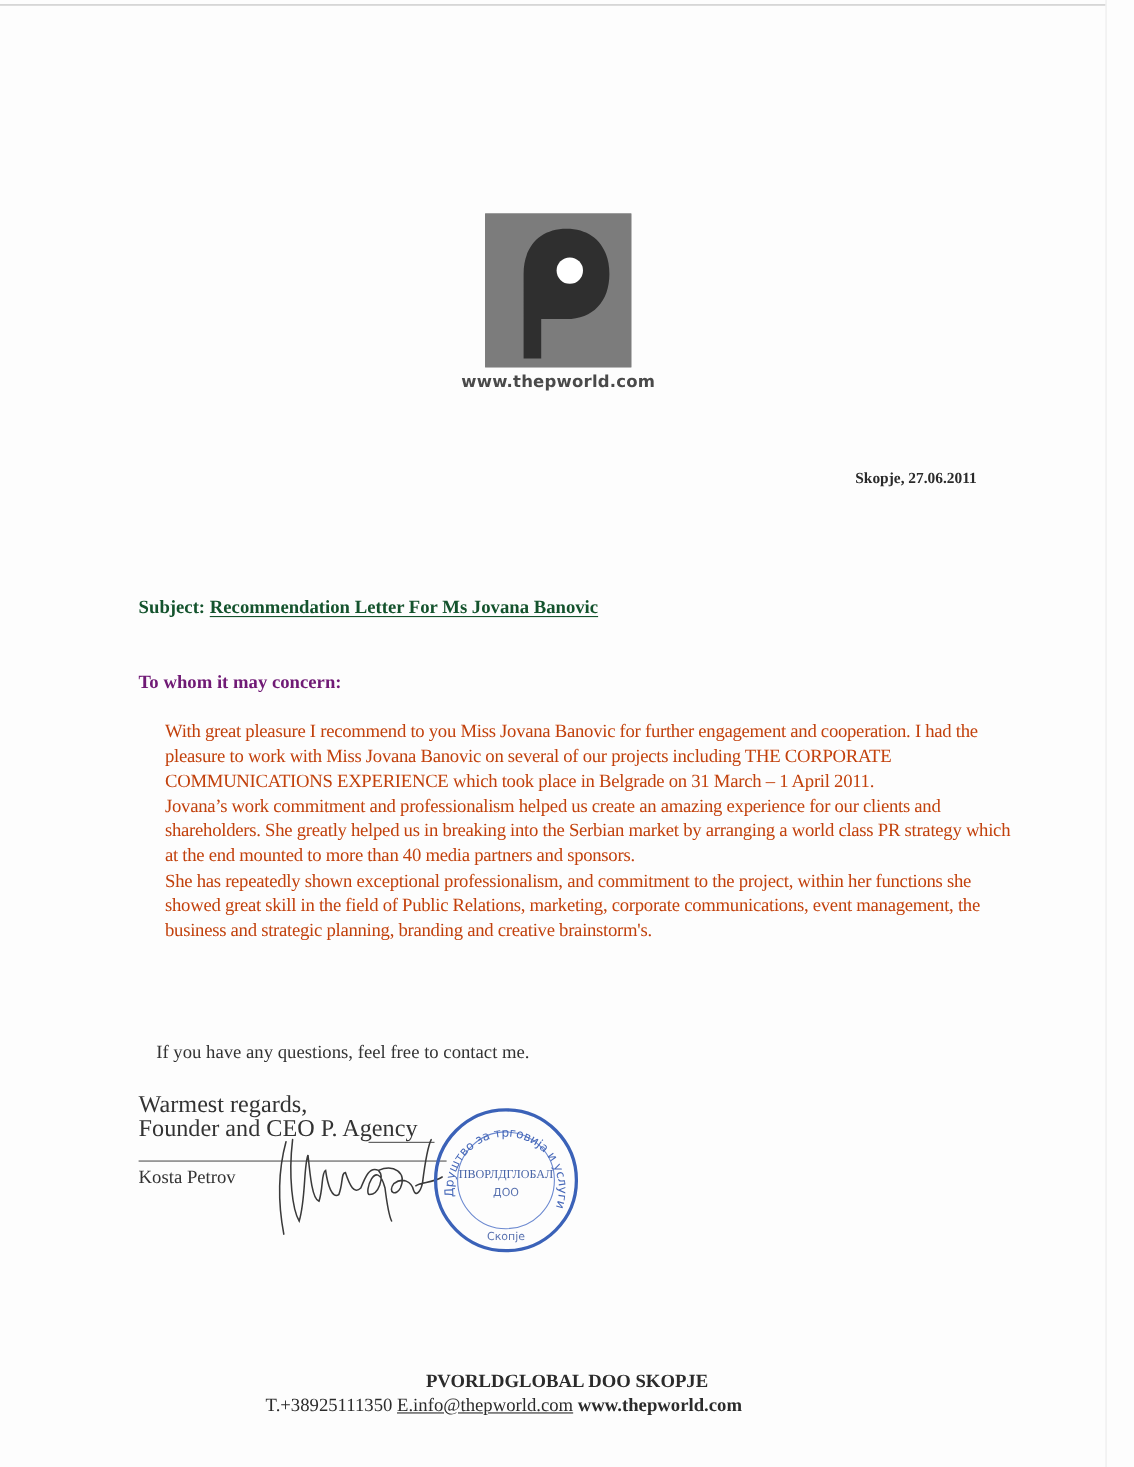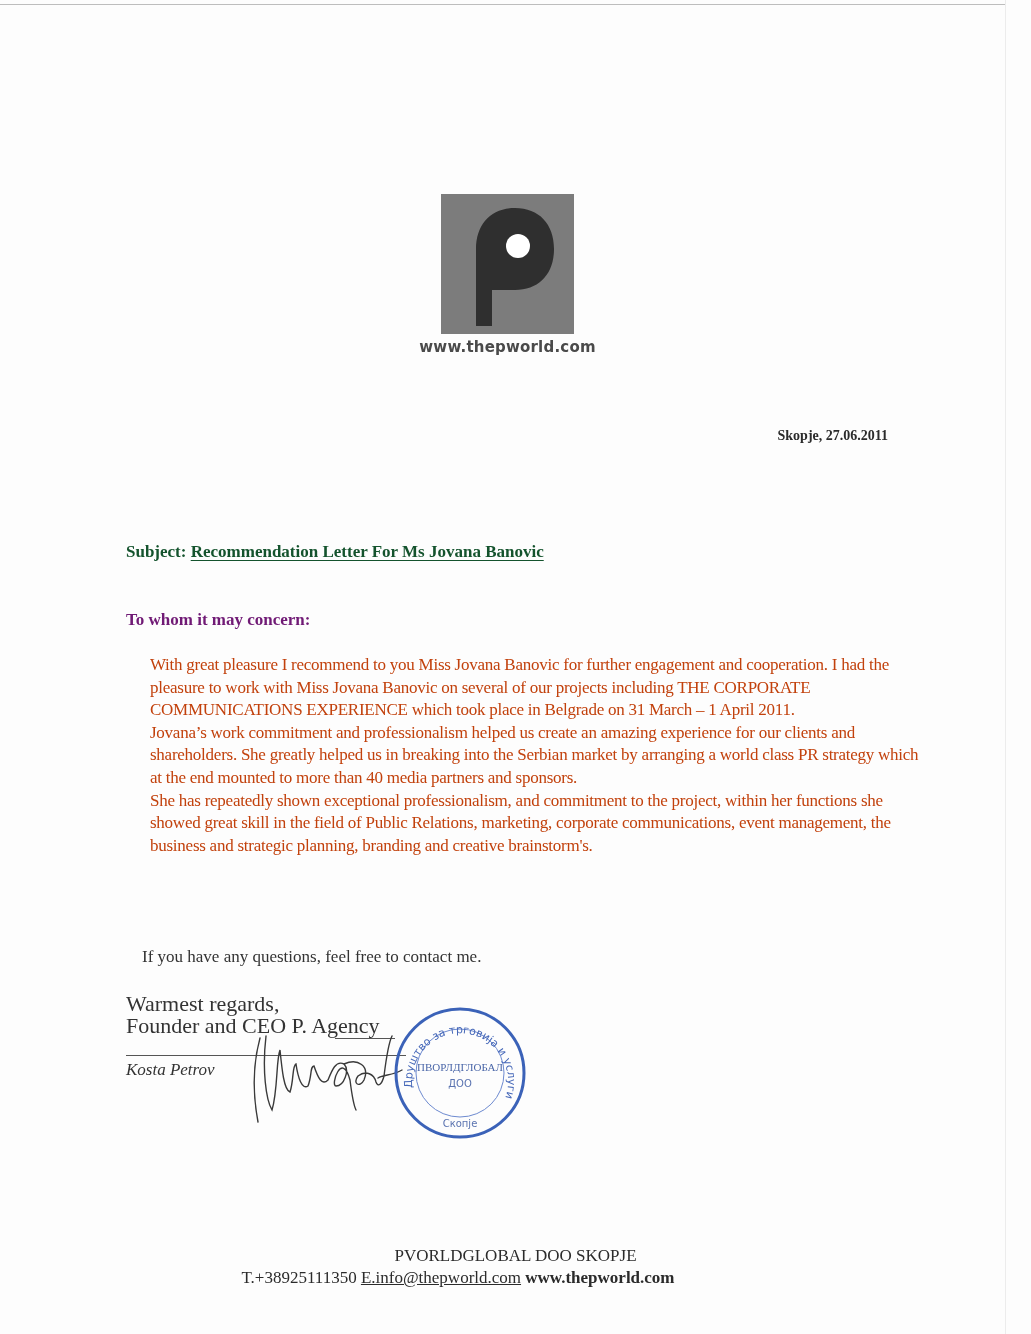--- a/index.html
+++ b/index.html
@@ -22,26 +22,26 @@
   .salutation { position: absolute; left: 126px; top: 610px; font-size: 17px; font-weight: bold; color: #701a75; }
 
   .body-text { position: absolute; left: 126px; top: 654px; width: 780px; font-size: 17px; line-height: 22.6px;
                color: #c2410c; letter-spacing: -0.25px; margin-left: 24px; }
   .body-text p { margin: 0; }
 
   .closing { position: absolute; left: 126px; top: 947px; font-size: 17px; color: #333; margin-left: 16px; }
   .regards { position: absolute; left: 126px; top: 993px; font-size: 22px; color: #333; line-height: 22px; }
   .sig-line { position: absolute; left: 126px; top: 1055px; width: 280px; height: 1px; background: #555; }
   .sig-line2 { position: absolute; left: 335px; top: 1038px; width: 60px; height: 1px; background: #555; }
-  .signatory { position: absolute; left: 126px; top: 1060px; font-size: 17px; color: #333; font-style: italic; }
+  .signatory { position: absolute; left: 126px; top: 1060px; font-size: 17px; color: #333; }
 
   .signature { position: absolute; left: 232px; top: 1030px; width: 180px; height: 100px; }
   .stamp { position: absolute; left: 392px; top: 1005px; width: 136px; height: 136px; }
 
-  .footer-company { position: absolute; left: 0; width: 1031px; top: 1246px; text-align: center; font-size: 17px; font-weight: normal; color: #2b2b2b; }
+  .footer-company { position: absolute; left: 0; width: 1031px; top: 1246px; text-align: center; font-size: 17px; font-weight: bold; color: #2b2b2b; }
   .footer-contacts { position: absolute; left: 0; width: 916px; top: 1268px; text-align: center; font-size: 17px; color: #2b2b2b; }
   .footer-contacts .email { text-decoration: underline; }
   .footer-contacts .web { font-weight: bold; }
 </style>
 </head>
 <body>
 
 <div class="page">
   <div class="scan-top-line"></div>
   <div class="scan-right-edge"></div>

